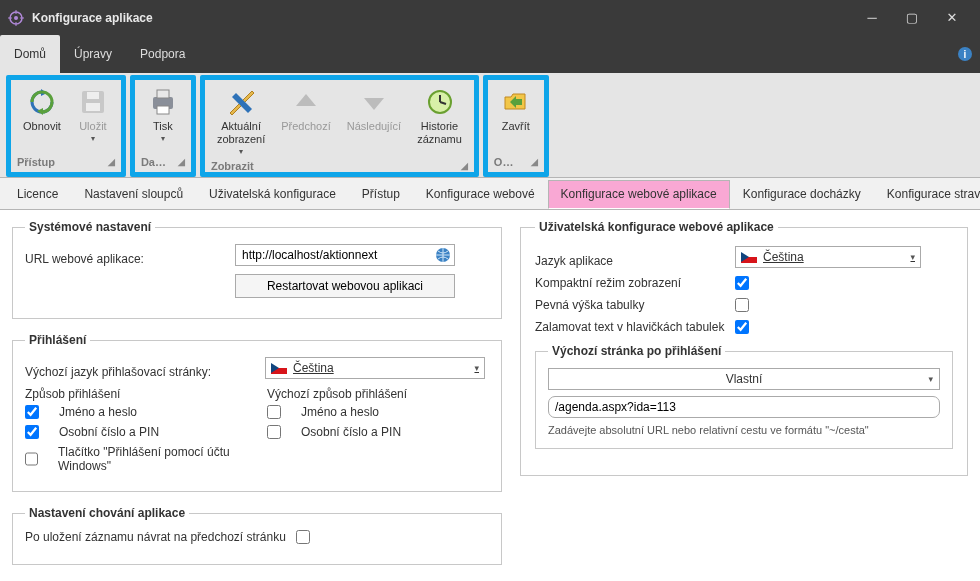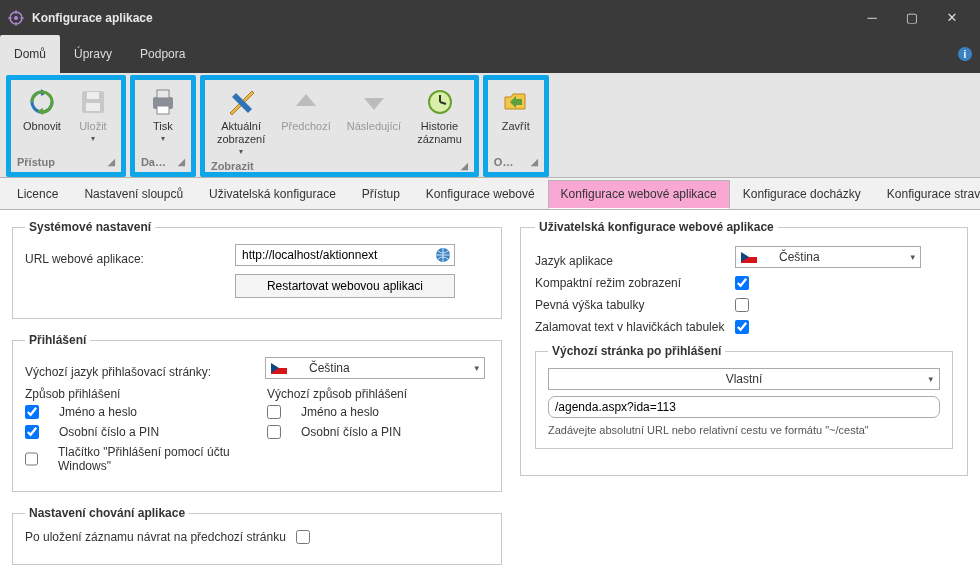--- a/index.html
+++ b/index.html
@@ -52,21 +52,21 @@
   .row { display: flex; align-items: flex-end; margin-bottom: 8px; }
   .row label.lbl { width: 210px; font-size: 12px; }
   .row label.lbl-r { width: 200px; font-size: 12px; }
   .inputwrap { position: relative; }
   input[type=text] { border: 1px solid #aaa; font-size: 12px; padding: 3px 24px 3px 6px; background: #fff; }
   input.wide1 { width: 220px; }
   button.btn { border: 1px solid #aaa; background: #f5f5f5; font-size: 12px; padding: 4px 10px; cursor: pointer; width: 220px; }
   .globe { position: absolute; right: 4px; top: 3px; width: 16px; height: 16px; }
   .sel-cz { width: 220px; }
   .sel-cz-r { width: 186px; }
-  .sel-flag { display: flex; align-items: center; gap: 22px; border: 1px solid #aaa; padding: 3px 5px; background: #fff; cursor: pointer; }
+  .sel-flag { display: flex; align-items: center; gap: 6px; border: 1px solid #aaa; padding: 3px 5px; background: #fff; cursor: pointer; text-decoration: underline; }
   .sel-flag .flag { width: 16px; height: 11px; background: linear-gradient(to bottom, #fff 50%, #d7141a 50%); position: relative; }
   .sel-flag .flag::before { content: ""; position: absolute; left: 0; top: 0; border-left: 8px solid #11457e; border-top: 5.5px solid transparent; border-bottom: 5.5px solid transparent; }
   .sel-flag .down { margin-left: auto; font-size: 9px; color: #555; }
 
   .two-col { display: flex; gap: 20px; margin-top: 6px; }
   .two-col .c { flex: 1; }
   .c-title { font-size: 12px; margin-bottom: 4px; }
   .chk { display: flex; align-items: center; gap: 20px; margin-bottom: 6px; }
   .chk input { width: 14px; height: 14px; }
   .chk span { font-size: 12px; }

